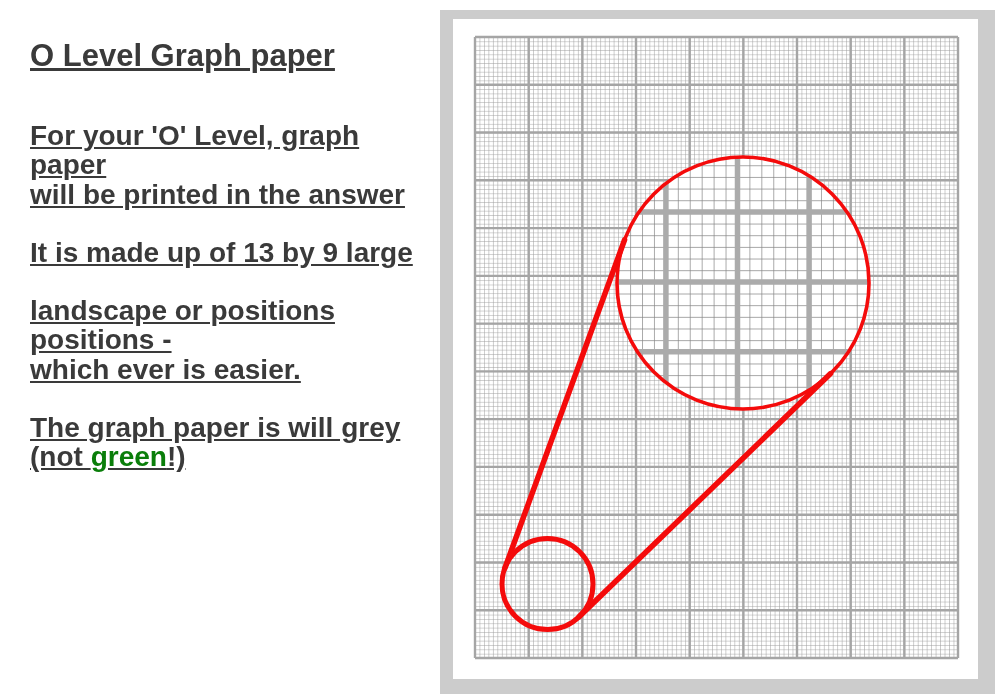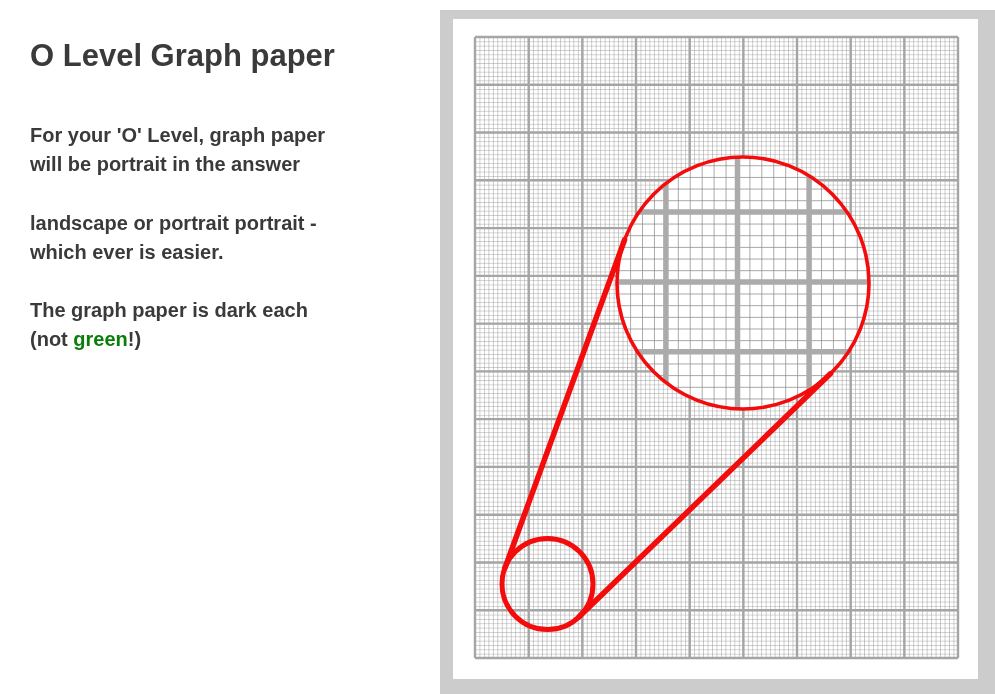--- a/index.html
+++ b/index.html
@@ -6,23 +6,23 @@
     --text:#3a3a3a; --green:#0a7e0a; --red:#f40b0b; --frame:#cccccc;
     --grid-fine:#9c9c9c; --grid-major:#a5a5a5; --lens-fine:#878787; --lens-major:#ababab;
     --paper:#ffffff;
   }
   html,body{margin:0;padding:0;}
   body{width:995px;height:694px;background:#ffffff;overflow:hidden;
        font-family:"Liberation Sans","DejaVu Sans",sans-serif;}
   .page{position:relative;width:995px;height:694px;background:#ffffff;}
 
   
-  .intro-panel{position:absolute;left:30px;top:40px;width:400px;color:var(--text);font-weight:bold;}
+  .intro-panel{position:absolute;left:30px;top:40px;width:400px;color:var(--text);font-weight:bold;text-decoration:underline;}
   .intro-panel h1{font-size:31px;line-height:32px;margin:0 0 49px 0;letter-spacing:0;}
-  .intro-panel p{font-size:20px;line-height:29.3px;margin:0 0 29px 0;}
+  .intro-panel p{font-size:28px;line-height:29.3px;margin:0 0 29px 0;}
   .line{display:block;}
   .green-word{color:var(--green);text-align:right;}
 
   
   .figure-frame{position:absolute;left:440px;top:10px;right:0;bottom:0;background:var(--frame);}
   .paper{position:absolute;left:13px;top:9px;width:525px;height:660px;background:var(--paper);}
   .grid-svg{position:absolute;left:22px;top:18px;overflow:visible;}
 
   .fine-cell{stroke:var(--grid-fine);stroke-width:1;fill:none;}
   .major-grid{stroke:var(--grid-major);stroke-width:2.4;fill:none;}
@@ -35,33 +35,34 @@
 </head>
 <body>
 
 <div class="page">
 
   <div class="intro-panel">
     <h1>O Level Graph paper</h1>
 
     <p>
       <span class="line">For your 'O' Level, graph paper</span>
-      <span class="line">will be portrait in the answer</span>
+      <span class="line">will be printed in the answer</span>
     </p>
 
     <p>
+      <span class="line">It is made up of 13 by 9 large</span>
     </p>
 
     <p>
-      <span class="line">landscape or portrait portrait -</span>
+      <span class="line">landscape or positions positions -</span>
       <span class="line">which ever is easier.</span>
     </p>
 
     <p>
-      <span class="line">The graph paper is dark each</span>
+      <span class="line">The graph paper is will grey</span>
       <span class="line">
         <span>(not </span><span class="green-word">green</span><span>!)</span>
       </span>
     </p>
   </div>
 
   <div class="figure-frame">
     <div class="paper">
       <svg class="grid-svg" width="483" height="621" viewBox="0 0 483 621">
         <defs>

